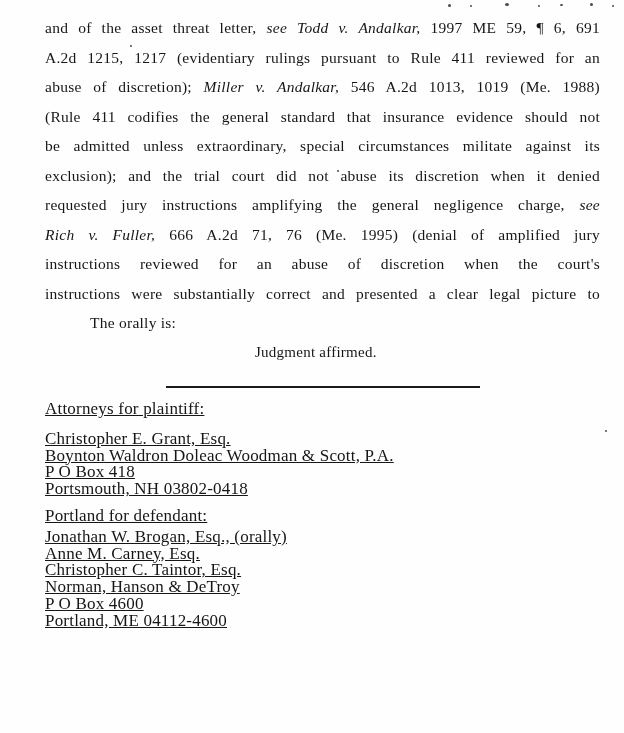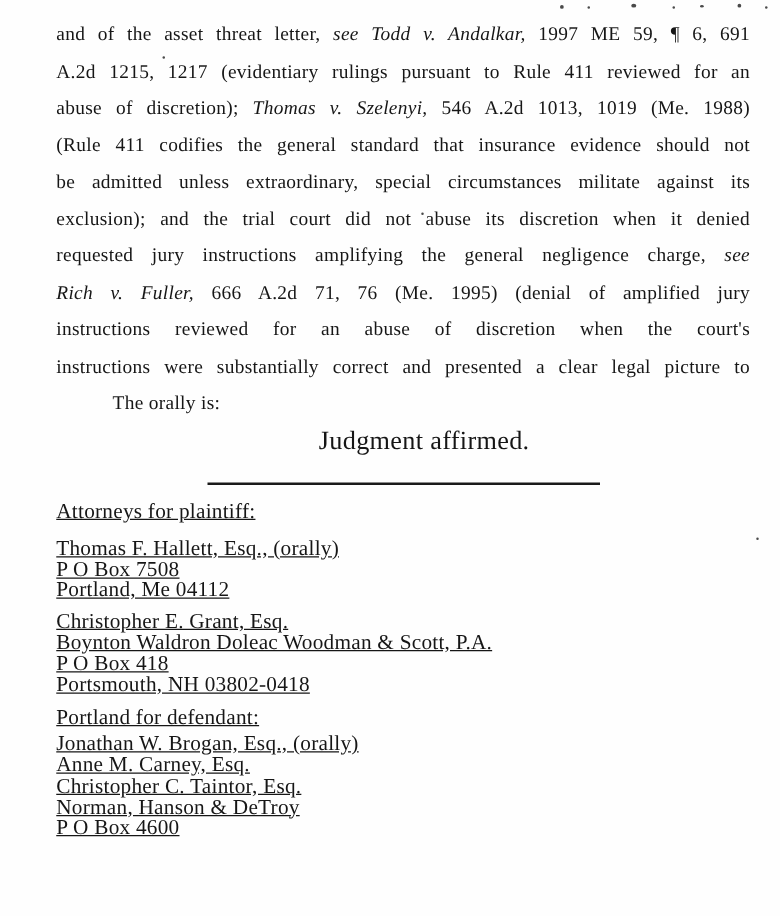--- a/index.html
+++ b/index.html
@@ -37,21 +37,21 @@
   .it {
     font-style: italic;
   }
   .entry-line {
     font-size: 15.5px;
     line-height: 29.5px;
     letter-spacing: 0.25px;
     padding-left: 45px;
   }
   .judgment-line {
-    font-size: 21px;
+    font-size: 15px;
     line-height: 29.5px;
     letter-spacing: 0.25px;
     padding-left: 210px;
   }
   .divider {
     margin-top: 19px;
     width: 314px;
     border: 0;
     border-top: 2.5px solid #1a1a1a;
   }
@@ -95,55 +95,51 @@
   <div class="speck" style="left:590px;top:3px;width:3px;height:3px;"></div>
   <div class="speck" style="left:612px;top:5px;width:2px;height:2px;"></div>
   <div class="speck" style="left:130px;top:45px;width:2px;height:2px;"></div>
   <div class="speck" style="left:337px;top:170px;width:2px;height:2px;"></div>
   <div class="speck" style="left:605px;top:430px;width:2px;height:2px;"></div>
 
   <div class="content">
     <div class="para" id="paragraph">
         <div class="pline just"><span>and of the asset threat letter, </span><span class="it">see Todd v. Andalkar,</span><span> 1997 ME 59, ¶ 6, 691</span></div>
         <div class="pline just"><span>A.2d 1215, 1217 (evidentiary rulings pursuant to Rule 411 reviewed for an</span></div>
-        <div class="pline just"><span>abuse of discretion); </span><span class="it">Thomas v. Szelenyi,</span><span> 546 A.2d 1013, 1019 (Me. 1988)</span></div>
+        <div class="pline just"><span>abuse of discretion); </span><span class="it">Miller v. Andalkar,</span><span> 546 A.2d 1013, 1019 (Me. 1988)</span></div>
         <div class="pline just"><span>(Rule 411 codifies the general standard that insurance evidence should not</span></div>
         <div class="pline just"><span>be admitted unless extraordinary, special circumstances militate against its</span></div>
         <div class="pline just"><span>exclusion); and the trial court did not abuse its discretion when it denied</span></div>
         <div class="pline just"><span>requested jury instructions amplifying the general negligence charge, </span><span class="it">see</span></div>
         <div class="pline just"><span class="it">Rich v. Fuller,</span><span> 666 A.2d 71, 76 (Me. 1995) (denial of amplified jury</span></div>
         <div class="pline just"><span>instructions reviewed for an abuse of discretion when the court's</span></div>
         <div class="pline just"><span>instructions were substantially correct and presented a clear legal picture to</span></div>
       </div>
 
     <div class="entry-line">The orally is:</div>
     <div class="judgment-line">Judgment affirmed.</div>
 
     <hr class="divider">
 
     <div class="attorneys" id="attorneys">
         <div class="att-section">
           <div class="att-heading">Attorneys for plaintiff:</div>
           <div class="att-block">
-            <div>Thomas F. Hallett, Esq., (orally)</div>
-            <div>P O Box 7508</div>
-            <div>Portland, Me 04112</div>
-          </div>
-          <div class="att-block">
             <div>Christopher E. Grant, Esq.</div>
             <div>Boynton Waldron Doleac Woodman &amp; Scott, P.A.</div>
             <div>P O Box 418</div>
             <div>Portsmouth, NH 03802-0418</div>
           </div>
         </div>
         <div class="att-section">
           <div class="att-heading">Portland for defendant:</div>
           <div class="att-block">
             <div>Jonathan W. Brogan, Esq., (orally)</div>
             <div>Anne M. Carney, Esq.</div>
             <div>Christopher C. Taintor, Esq.</div>
             <div>Norman, Hanson &amp; DeTroy</div>
             <div>P O Box 4600</div>
+            <div>Portland, ME 04112-4600</div>
           </div>
         </div>
       </div>
   </div>
 </div>
 
 </body></html>

